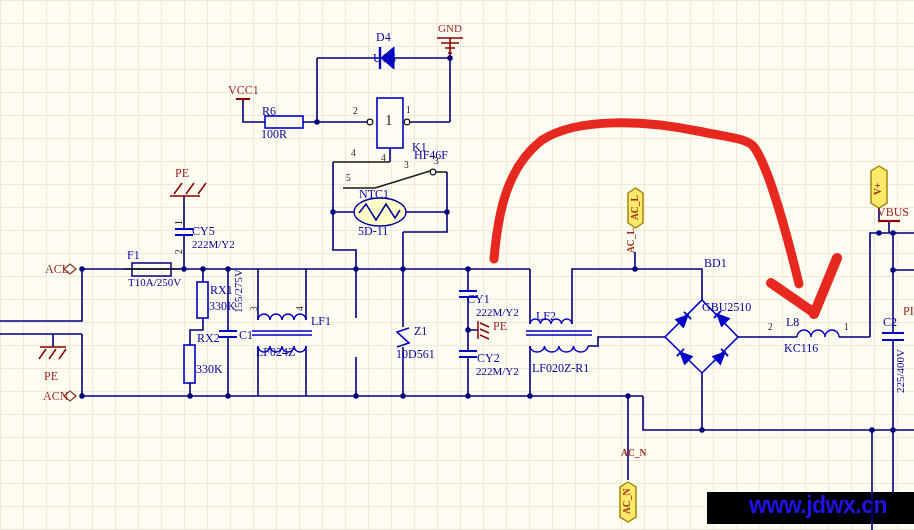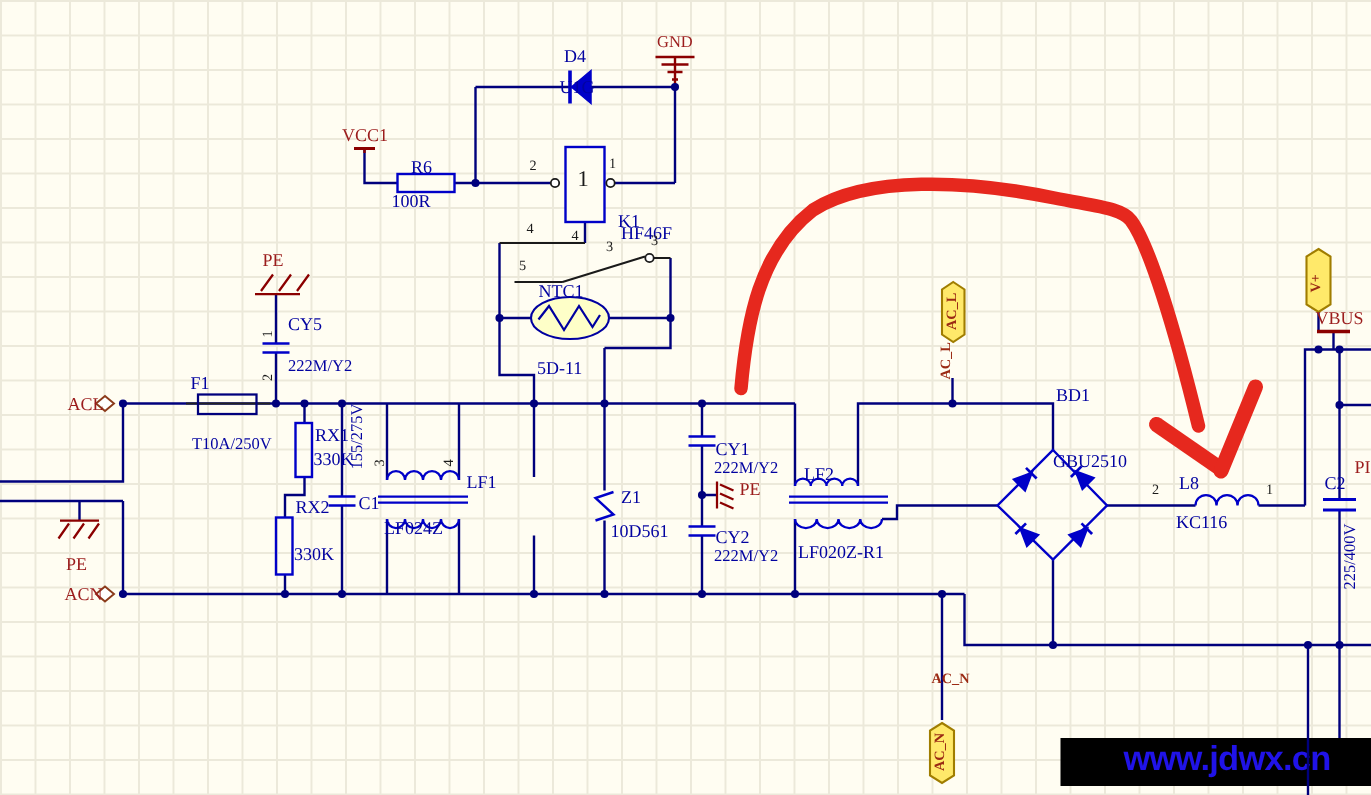--- a/index.html
+++ b/index.html
@@ -213,67 +213,67 @@
       <path d="M771,283 L813,312" stroke-width="10"></path>
       <path d="M837,258 L814,314" stroke-width="10"></path>
     </g>
   </svg>
 
   <span class="t" style="left:376px;top:31px">D4</span>
   <span class="t" style="left:373px;top:52px">U1G</span>
   <span class="t net v" style="left:438px;top:23px">GND</span>
   <span class="t net" style="left:228px;top:84px">VCC1</span>
 
-  <span class="t" style="left:274px;top:105px">R6</span>
+  <span class="t" style="left:262px;top:105px">R6</span>
   <span class="t" style="left:261px;top:128px">100R</span>
 
   <span class="t" style="left:412px;top:141px">K1</span>
   <span class="t" style="left:414px;top:149px">HF46F</span>
   <span class="t pin" style="left:353px;top:107px">2</span>
   <span class="t pin" style="left:406px;top:106px">1</span>
   <span class="t big" style="left:385px;top:113px">1</span>
   <span class="t pin" style="left:351px;top:149px">4</span>
   <span class="t pin" style="left:381px;top:154px">4</span>
   <span class="t pin" style="left:404px;top:161px">3</span>
   <span class="t pin" style="left:434px;top:157px">3</span>
   <span class="t pin" style="left:346px;top:174px">5</span>
 
   <span class="t" style="left:359px;top:188px">NTC1</span>
-  <span class="t" style="left:358px;top:239px">5D-11</span>
+  <span class="t" style="left:358px;top:225px">5D-11</span>
 
   <span class="t net" style="left:175px;top:167px">PE</span>
-  <span class="t" style="left:192px;top:210px">CY5</span>
+  <span class="t" style="left:192px;top:225px">CY5</span>
   <span class="t v" style="left:192px;top:239px">222M/Y2</span>
   <span class="t pin rot" style="left:175px;top:225px">1</span>
   <span class="t pin rot" style="left:175px;top:254px">2</span>
 
   <span class="t" style="left:127px;top:249px">F1</span>
-  <span class="t v" style="left:128px;top:291px">T10A/250V</span>
+  <span class="t v" style="left:128px;top:277px">T10A/250V</span>
 
   <span class="t net" style="left:45px;top:263px">ACL</span>
   <span class="t net" style="left:43px;top:390px">ACN</span>
   <span class="t net" style="left:44px;top:370px">PE</span>
 
   <span class="t" style="left:210px;top:284px">RX1</span>
   <span class="t" style="left:209px;top:300px">330K</span>
   <span class="t" style="left:197px;top:332px">RX2</span>
   <span class="t" style="left:196px;top:363px">330K</span>
 
   <span class="t" style="left:239px;top:329px">C1</span>
   <span class="t v rot" style="left:233px;top:313px">155/275V</span>
 
   <span class="t" style="left:311px;top:315px">LF1</span>
   <span class="t" style="left:256px;top:346px">LF024Z</span>
   <span class="t pin rot" style="left:250px;top:311px">3</span>
   <span class="t pin rot" style="left:296px;top:311px">4</span>
 
   <span class="t" style="left:414px;top:325px">Z1</span>
-  <span class="t" style="left:407px;top:348px">10D561</span>
-
-  <span class="t" style="left:477px;top:293px">CY1</span>
+  <span class="t" style="left:396px;top:348px">10D561</span>
+
+  <span class="t" style="left:467px;top:293px">CY1</span>
   <span class="t v" style="left:476px;top:307px">222M/Y2</span>
   <span class="t net" style="left:493px;top:320px">PE</span>
   <span class="t" style="left:477px;top:352px">CY2</span>
   <span class="t v" style="left:476px;top:366px">222M/Y2</span>
 
   <span class="t" style="left:536px;top:310px">LF2</span>
   <span class="t" style="left:532px;top:362px">LF020Z-R1</span>
 
   <span class="t hexlbl rot" style="left:631px;top:220px">AC_L</span>
   <span class="t hexlbl rot" style="left:627px;top:253px">AC_L</span>

